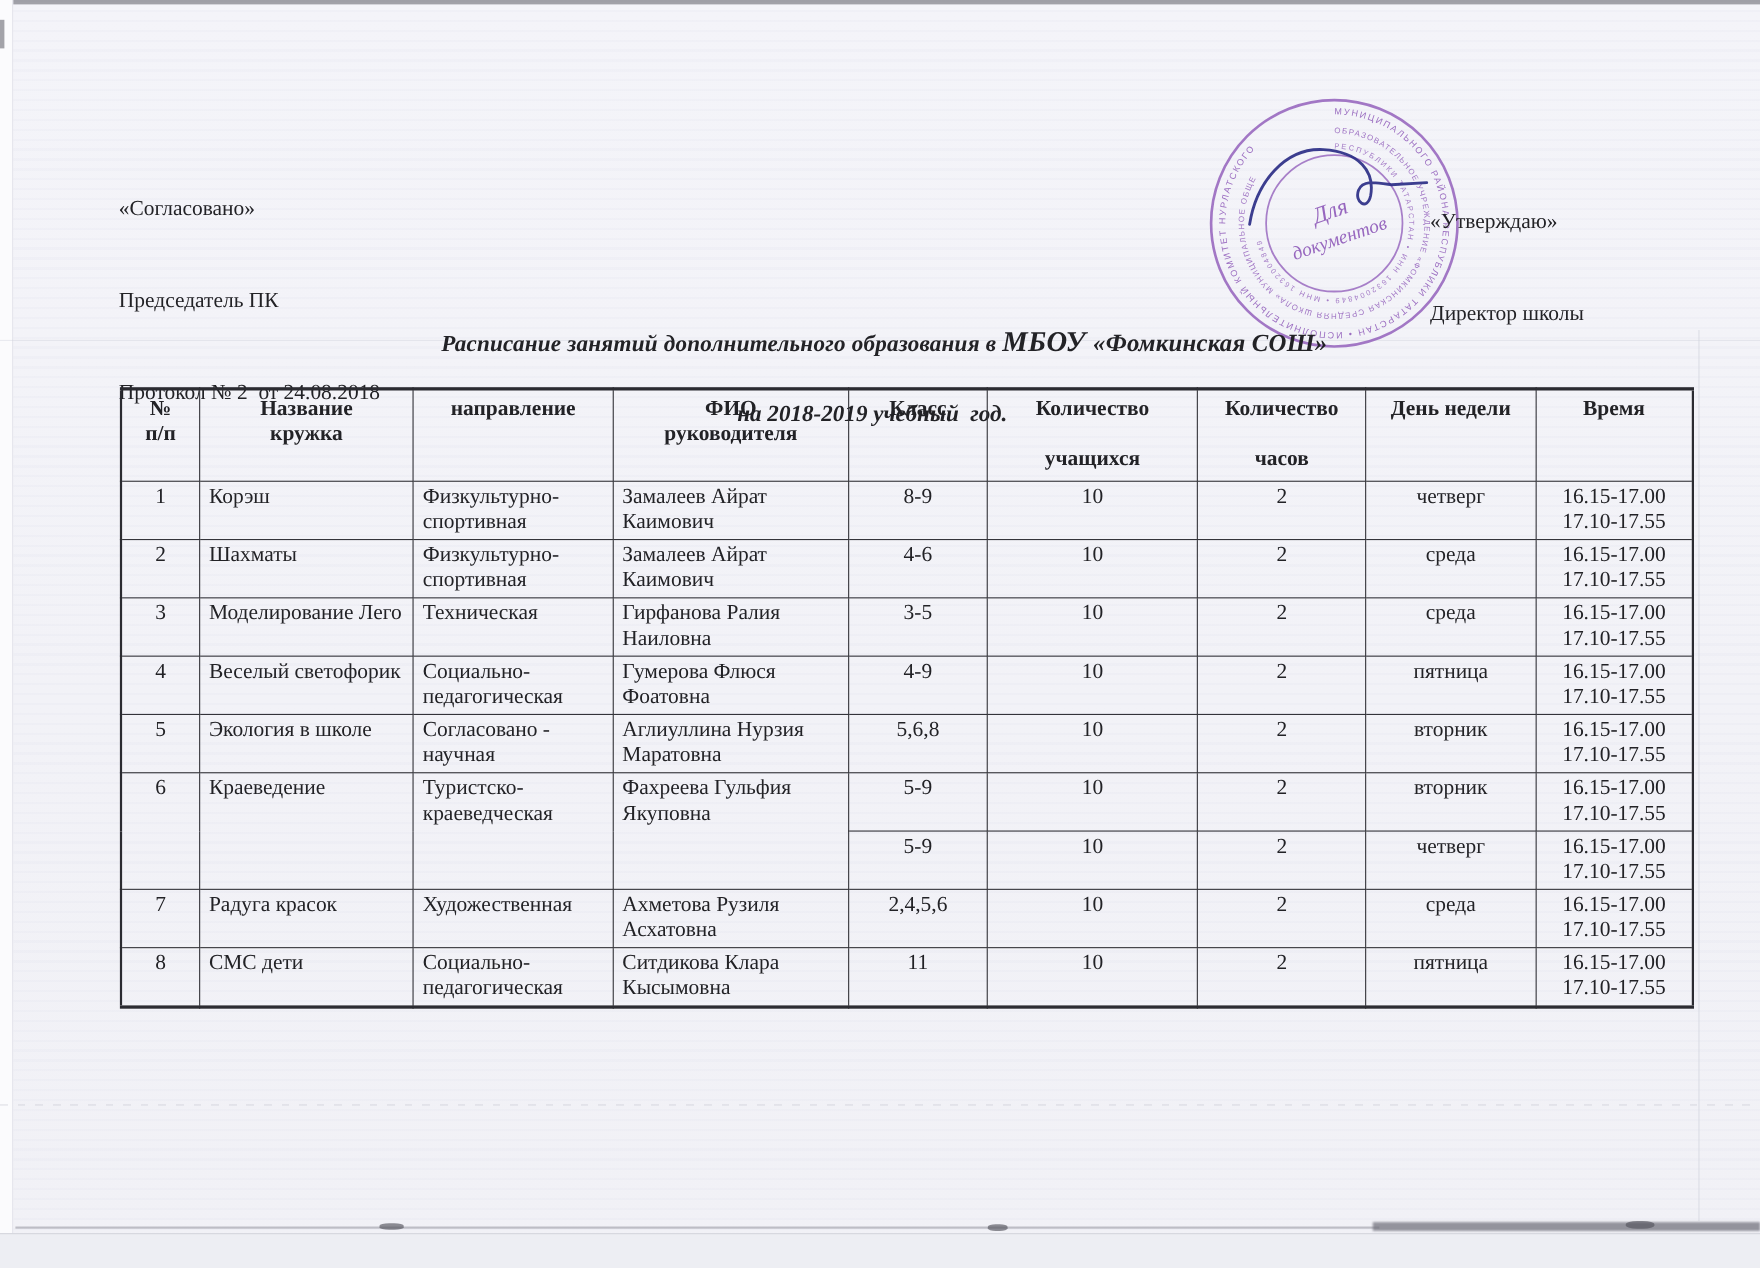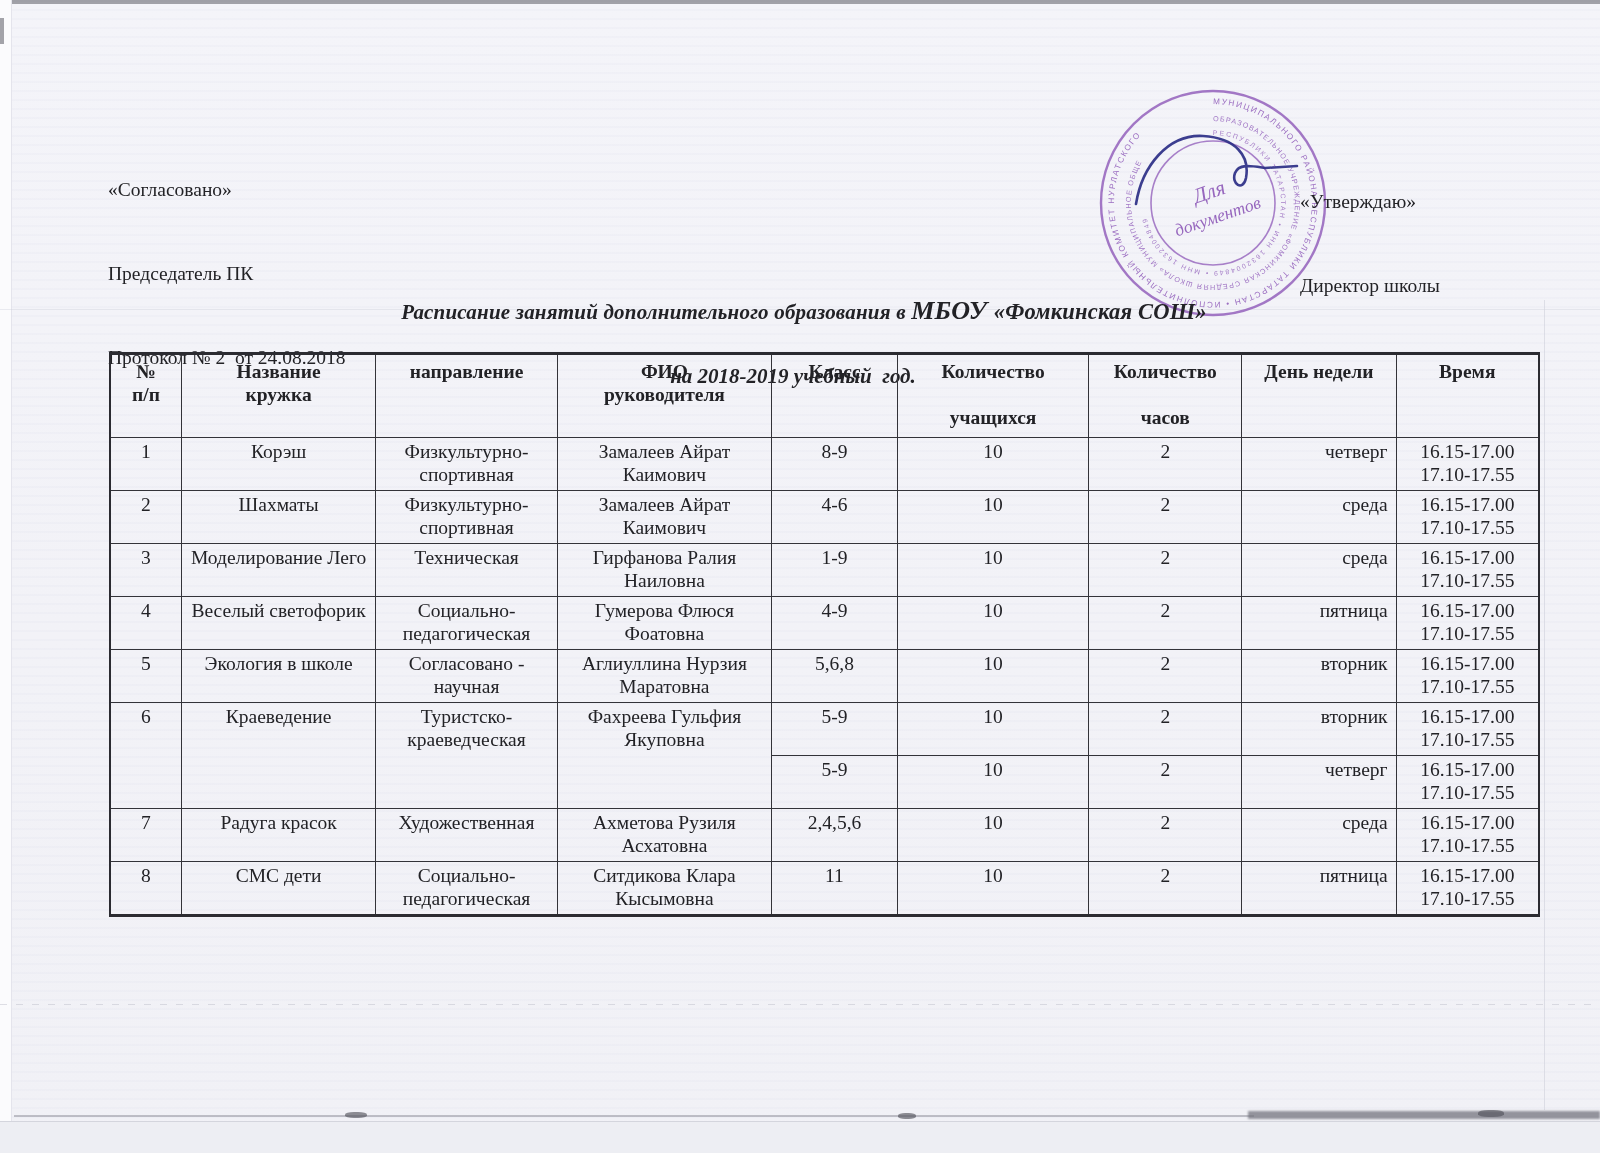--- a/index.html
+++ b/index.html
@@ -56,22 +56,22 @@
     padding:2px 8px 4px 8px;
     font-size:19.5px;line-height:1.18;
     vertical-align:top;overflow:hidden;
   }
   .schedule thead tr{height:84px;}
   .schedule thead th{font-weight:bold;text-align:center;white-space:pre-line;padding-top:5px;}
   .schedule tbody tr{height:52px;}
   .schedule td{font-weight:normal;}
   .col-num,.col-grade,.col-students,.col-hours{text-align:center;}
   .col-hours{font-weight:bold;}
-  .col-name,.col-direction,.col-teacher{text-align:center;}
-  .col-day{text-align:right;padding-left:10px;}
+  .col-name,.col-direction,.col-teacher{text-align:left;}
+  .col-day{text-align:center;padding-left:10px;}
   .col-time{text-align:center;padding-left:7px;}
   col.c0{width:5.0%;}col.c1{width:13.6%;}col.c2{width:12.7%;}col.c3{width:15.0%;}
   col.c4{width:8.8%;}col.c5{width:13.4%;}col.c6{width:10.7%;}col.c7{width:10.8%;}col.c8{width:10.0%;}
 </style>
 </head>
 <body>
 
 <div class="texture"></div>
 <div class="top-edge"></div>
 <div class="left-strip"></div>
@@ -195,21 +195,21 @@
           <td class="col-time">
             <div>16.15-17.00</div>
             <div>17.10-17.55</div>
           </td>
         </tr>
         <tr>
           <td class="col-num">3</td>
           <td class="col-name">Моделирование Лего</td>
           <td class="col-direction">Техническая</td>
           <td class="col-teacher">Гирфанова Ралия Наиловна</td>
-          <td class="col-grade">1-9</td>
+          <td class="col-grade">3-5</td>
           <td class="col-students">10</td>
           <td class="col-hours">2</td>
           <td class="col-day">среда</td>
           <td class="col-time">
             <div>16.15-17.00</div>
             <div>17.10-17.55</div>
           </td>
         </tr>
         <tr>
           <td class="col-num">4</td>

